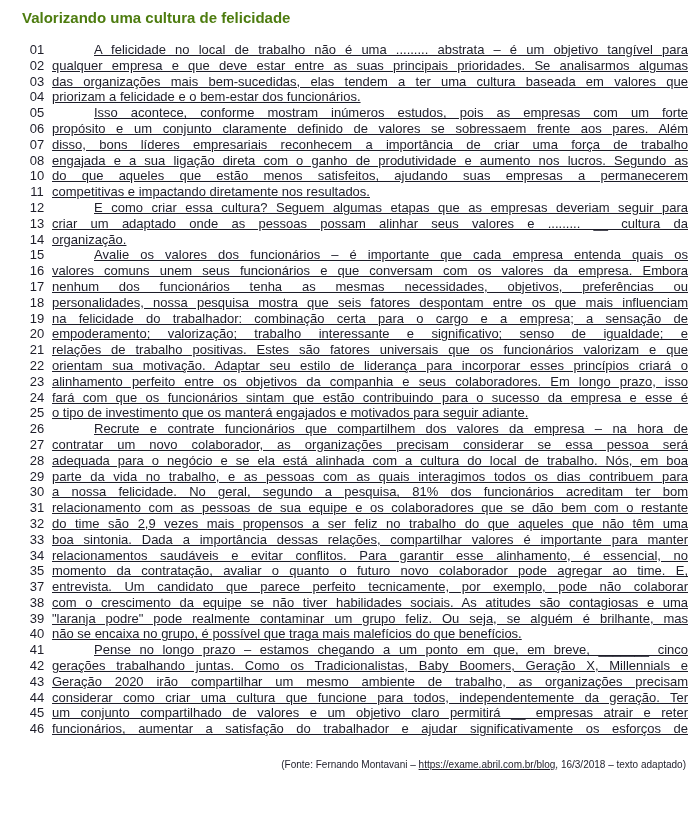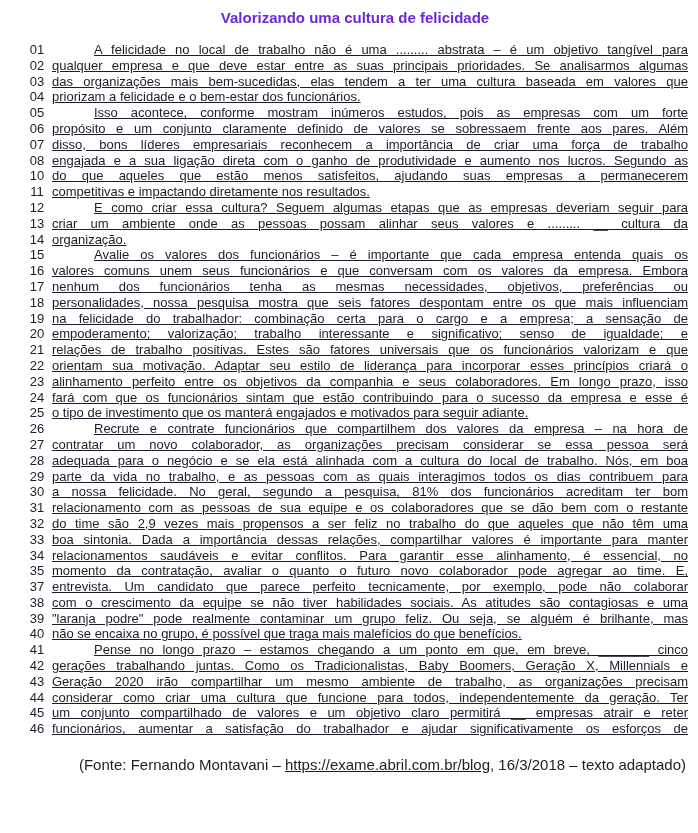--- a/index.html
+++ b/index.html
@@ -14,22 +14,21 @@
     font-family: "Liberation Sans", sans-serif;
     color: #1d1d29;
   }
   .doc {
     padding: 8px 10px 0 22px;
   }
   .title {
     font-size: 15px;
     line-height: 20px;
     font-weight: bold;
-    text-align: center;
-    color: #6d28d9;
+    color: #4d7c0f;
     margin: 0 0 14px 0;
   }
   .lines {
   }
   .line {
     display: flex;
     font-size: 13px;
     line-height: 15.8px;
     white-space: normal;
   }
@@ -44,21 +43,21 @@
   }
   .lt.fill {
     text-align-last: justify;
   }
   .lt.ind {
     text-indent: 42px;
   }
   .footer {
     margin-top: 20px;
     padding-right: 2px;
-    font-size: 15px;
+    font-size: 10px;
     line-height: 16px;
     text-align: right;
   }
   .footer .src-link {
     text-decoration: underline;
     color: inherit;
     cursor: pointer;
   }
 </style>
 </head>
@@ -119,21 +118,21 @@
     <span class="lt">competitivas e impactando diretamente nos resultados.</span>
   </div>
 
   <div class="line">
     <span class="ln">12</span>
     <span class="lt fill ind">E como criar essa cultura? Seguem algumas etapas que as empresas deveriam seguir para</span>
   </div>
 
   <div class="line">
     <span class="ln">13</span>
-    <span class="lt fill">criar um ambiente onde as pessoas possam alinhar seus valores e ......... __ cultura da</span>
+    <span class="lt fill">criar um adaptado onde as pessoas possam alinhar seus valores e ......... __ cultura da</span>
   </div>
 
   <div class="line">
     <span class="ln">14</span>
     <span class="lt">organização.</span>
   </div>
 
   <div class="line">
     <span class="ln">15</span>
     <span class="lt fill ind">Avalie os valores dos funcionários – é importante que cada empresa entenda quais os</span>

